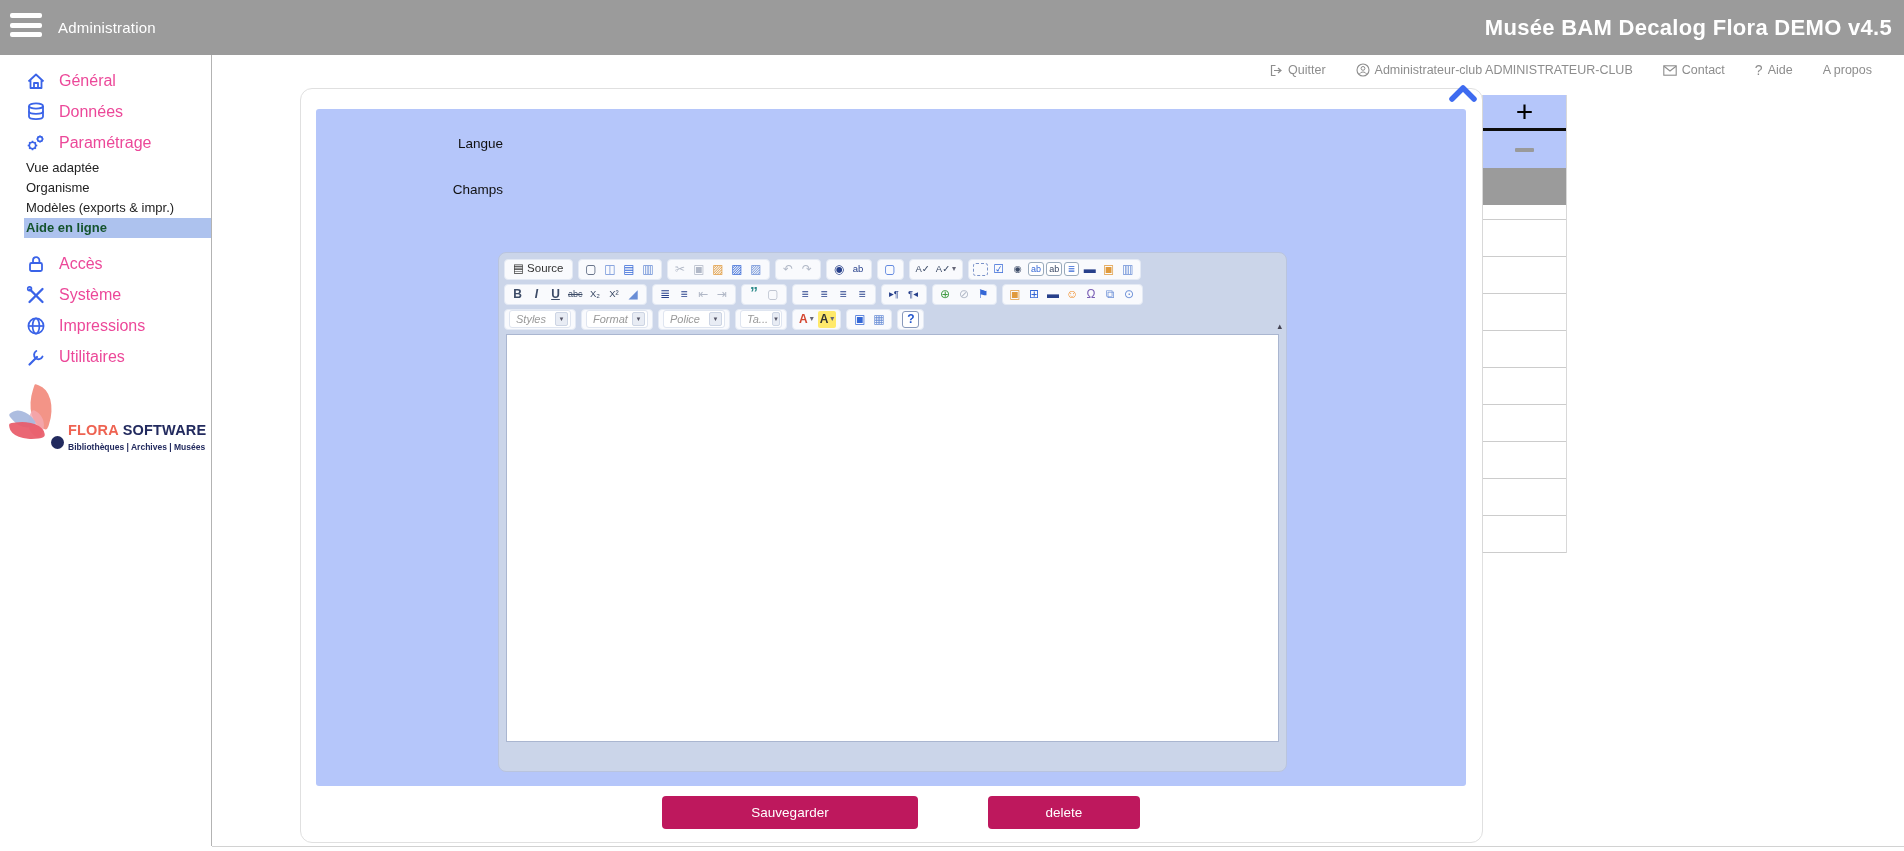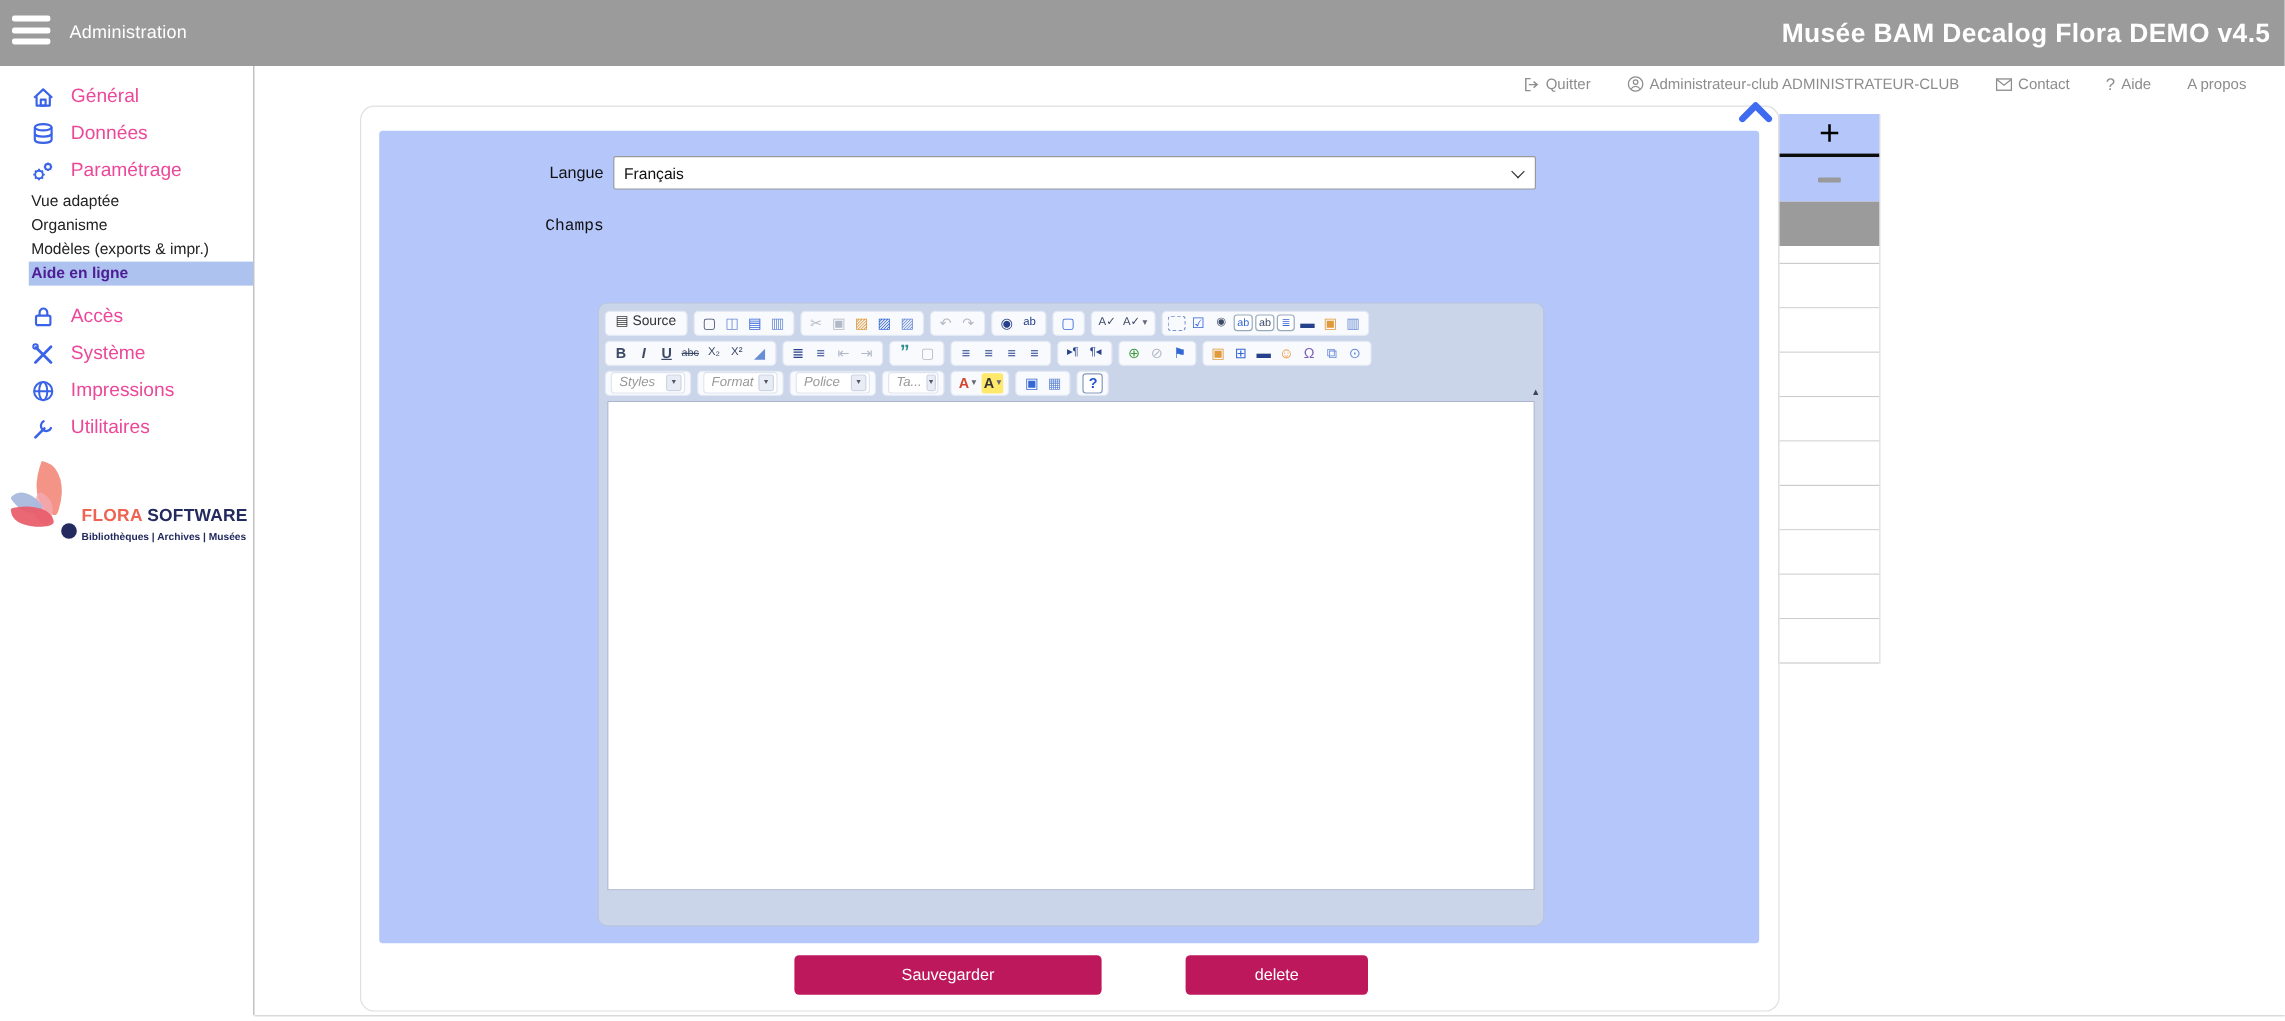--- a/index.html
+++ b/index.html
@@ -25,21 +25,21 @@
   .qmark { font-size:14px; }
 
   
   #sidebar { position:absolute; left:0; top:55px; width:212px; height:791px;
     background:#fff; border-right:1px solid #b3b3b3; }
   #side-list { padding-top:10px; }
   .side-item { display:flex; align-items:center; height:31px; padding-left:23px;
     font-size:16px; color:#ec4899; cursor:pointer; }
   .side-item .ic { width:26px; height:24px; margin-right:10px; display:flex; align-items:center; justify-content:center; }
   .side-sub { height:20px; line-height:20px; padding-left:26px; font-size:13px; color:#222; cursor:pointer; }
-  .side-sub.selected { margin-left:24px; padding-left:2px; background:#adc2ee; color:#4c1d95; font-weight:bold; }
+  .side-sub.selected { margin-left:24px; padding-left:2px; background:#adc2ee; color:#14532d; font-weight:bold; }
   .gap { height:10px; }
 
   
   #logo { position:absolute; left:6px; top:330px; width:202px; height:80px; }
   .petal { position:absolute; }
   .p1 { left:22px; top:2px;  width:26px; height:40px; background:#f28b7d; border-radius:4% 85% 10% 85%;
         transform:rotate(18deg); opacity:.92; }
   .p2 { left:8px;  top:22px; width:17px; height:24px; background:#a9b9de; border-radius:10% 80% 15% 80%;
         transform:rotate(-38deg); opacity:.95; }
   .p3 { left:4px;  top:36px; width:34px; height:19px; background:#e85a68; border-radius:8% 80% 15% 80%;
@@ -57,21 +57,21 @@
   #card { position:absolute; left:300px; top:88px; width:1183px; height:755px;
     background:#fff; border:1px solid #e0e0e0; border-radius:12px; }
   #collapse-chevron { position:absolute; left:1448px; top:84px; cursor:pointer; }
 
   
   #panel { position:absolute; left:316px; top:109px; width:1150px; height:677px;
     background:#b5c6fa; border-radius:3px; }
   .f-label { position:absolute; width:70px; height:28px; line-height:28px;
     text-align:right; font-size:13.5px; color:#111; }
   #langue-label { left:433px; top:130px; }
-  #champs-label { left:433px; top:176px;font-family:Liberation Mono, monospace; }
+  #champs-label { left:433px; top:176px; }
   .sel-wrap { position:absolute; left:511px; width:769px; height:28px; }
   #langue-wrap { top:130px; } #champs-wrap { top:176px; }
   .sel-wrap select { width:100%; height:100%; appearance:none; -webkit-appearance:none;
     border:1px solid #999; border-radius:2px; background:#fff; padding:0 24px 0 8px;
     font-size:13px; color:#111; font-family:inherit; }
   .sel-wrap::after { content:""; position:absolute; right:11px; top:9px; width:7px; height:7px;
     border-right:1.7px solid #333; border-bottom:1.7px solid #333; transform:rotate(45deg);
     pointer-events:none; }
 
   
@@ -271,25 +271,20 @@
 
   <div id="card"></div>
 
   <svg id="collapse-chevron" width="30" height="19" viewBox="0 0 30 19">
     <polyline points="4,15 15,4 26,15" stroke="#3e6bf0" stroke-width="5.5" fill="none" stroke-linecap="round" stroke-linejoin="round"></polyline>
   </svg>
 
   <div id="panel"></div>
 
   <div class="f-label" id="langue-label">Langue</div>
-  <div class="sel-wrap" id="langue-wrap">
-    <select>
-      <option selected="">Français</option>
-    </select>
-  </div>
 
   <div class="f-label" id="champs-label">Champs</div>
 
   <div id="editor">
     <div id="editor-toolbar">
         <div class="tb-row">
           <div class="tb-group">
             <span class="tb-btn lbl">▤ Source</span>
           </div>
           <div class="tb-group">

